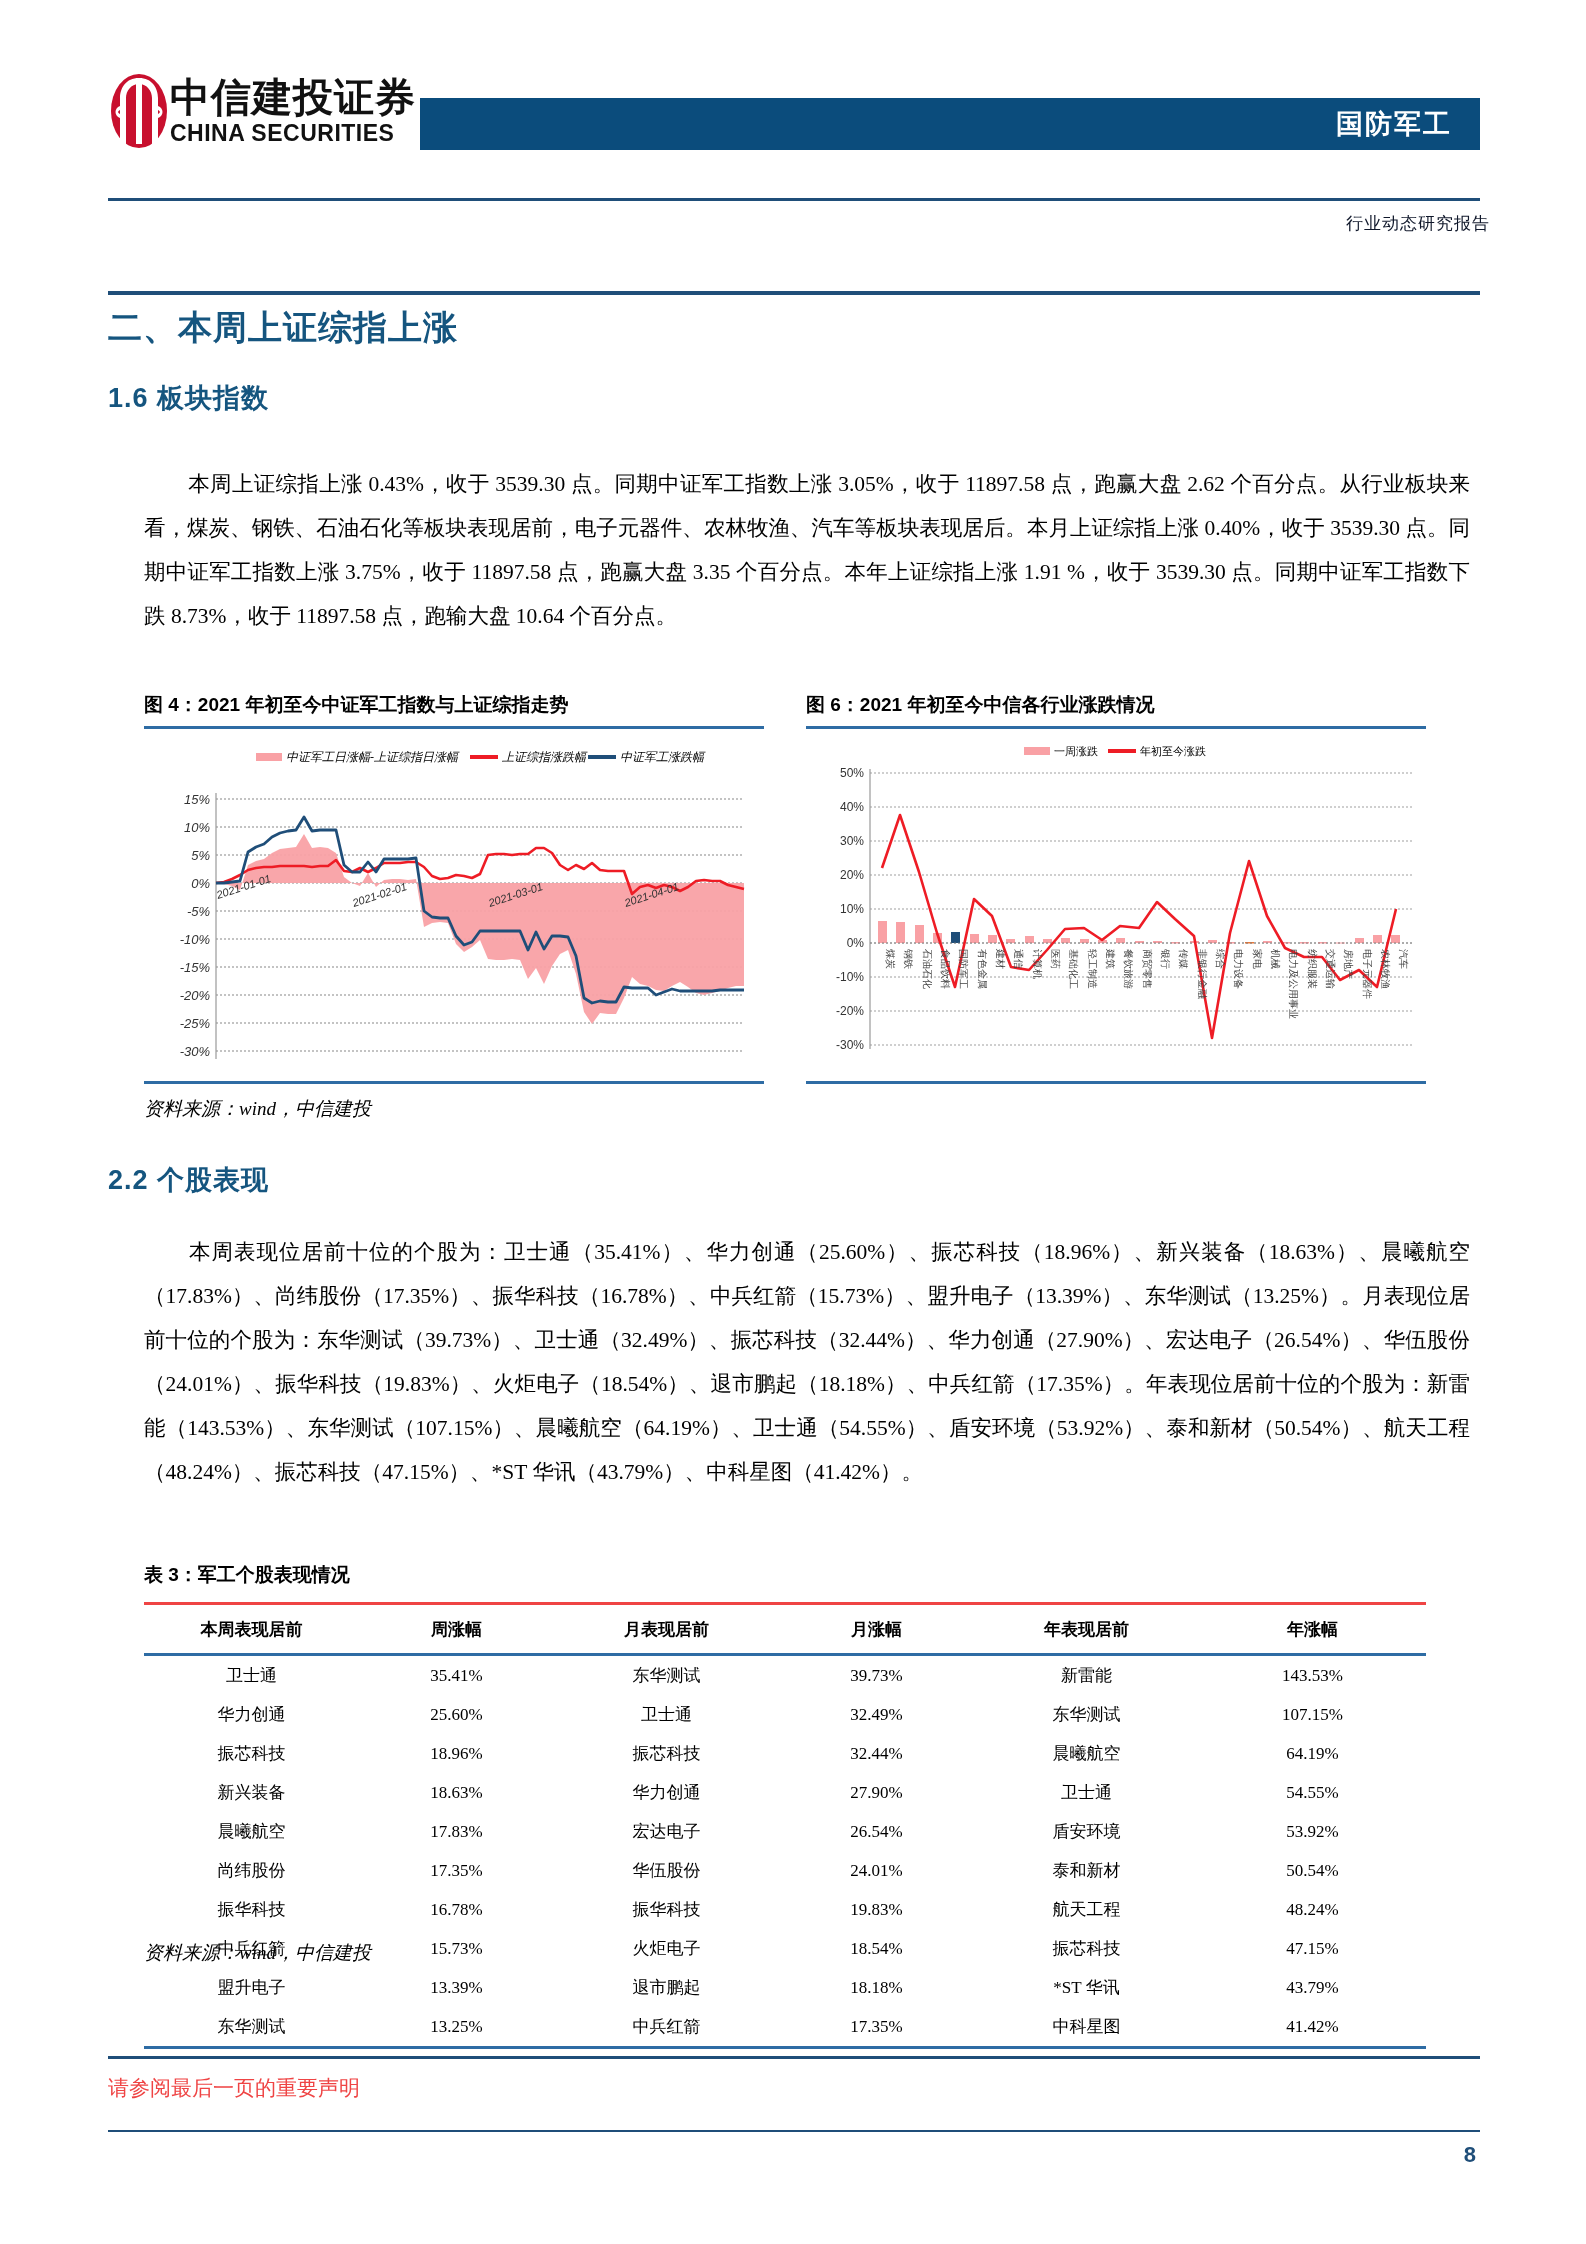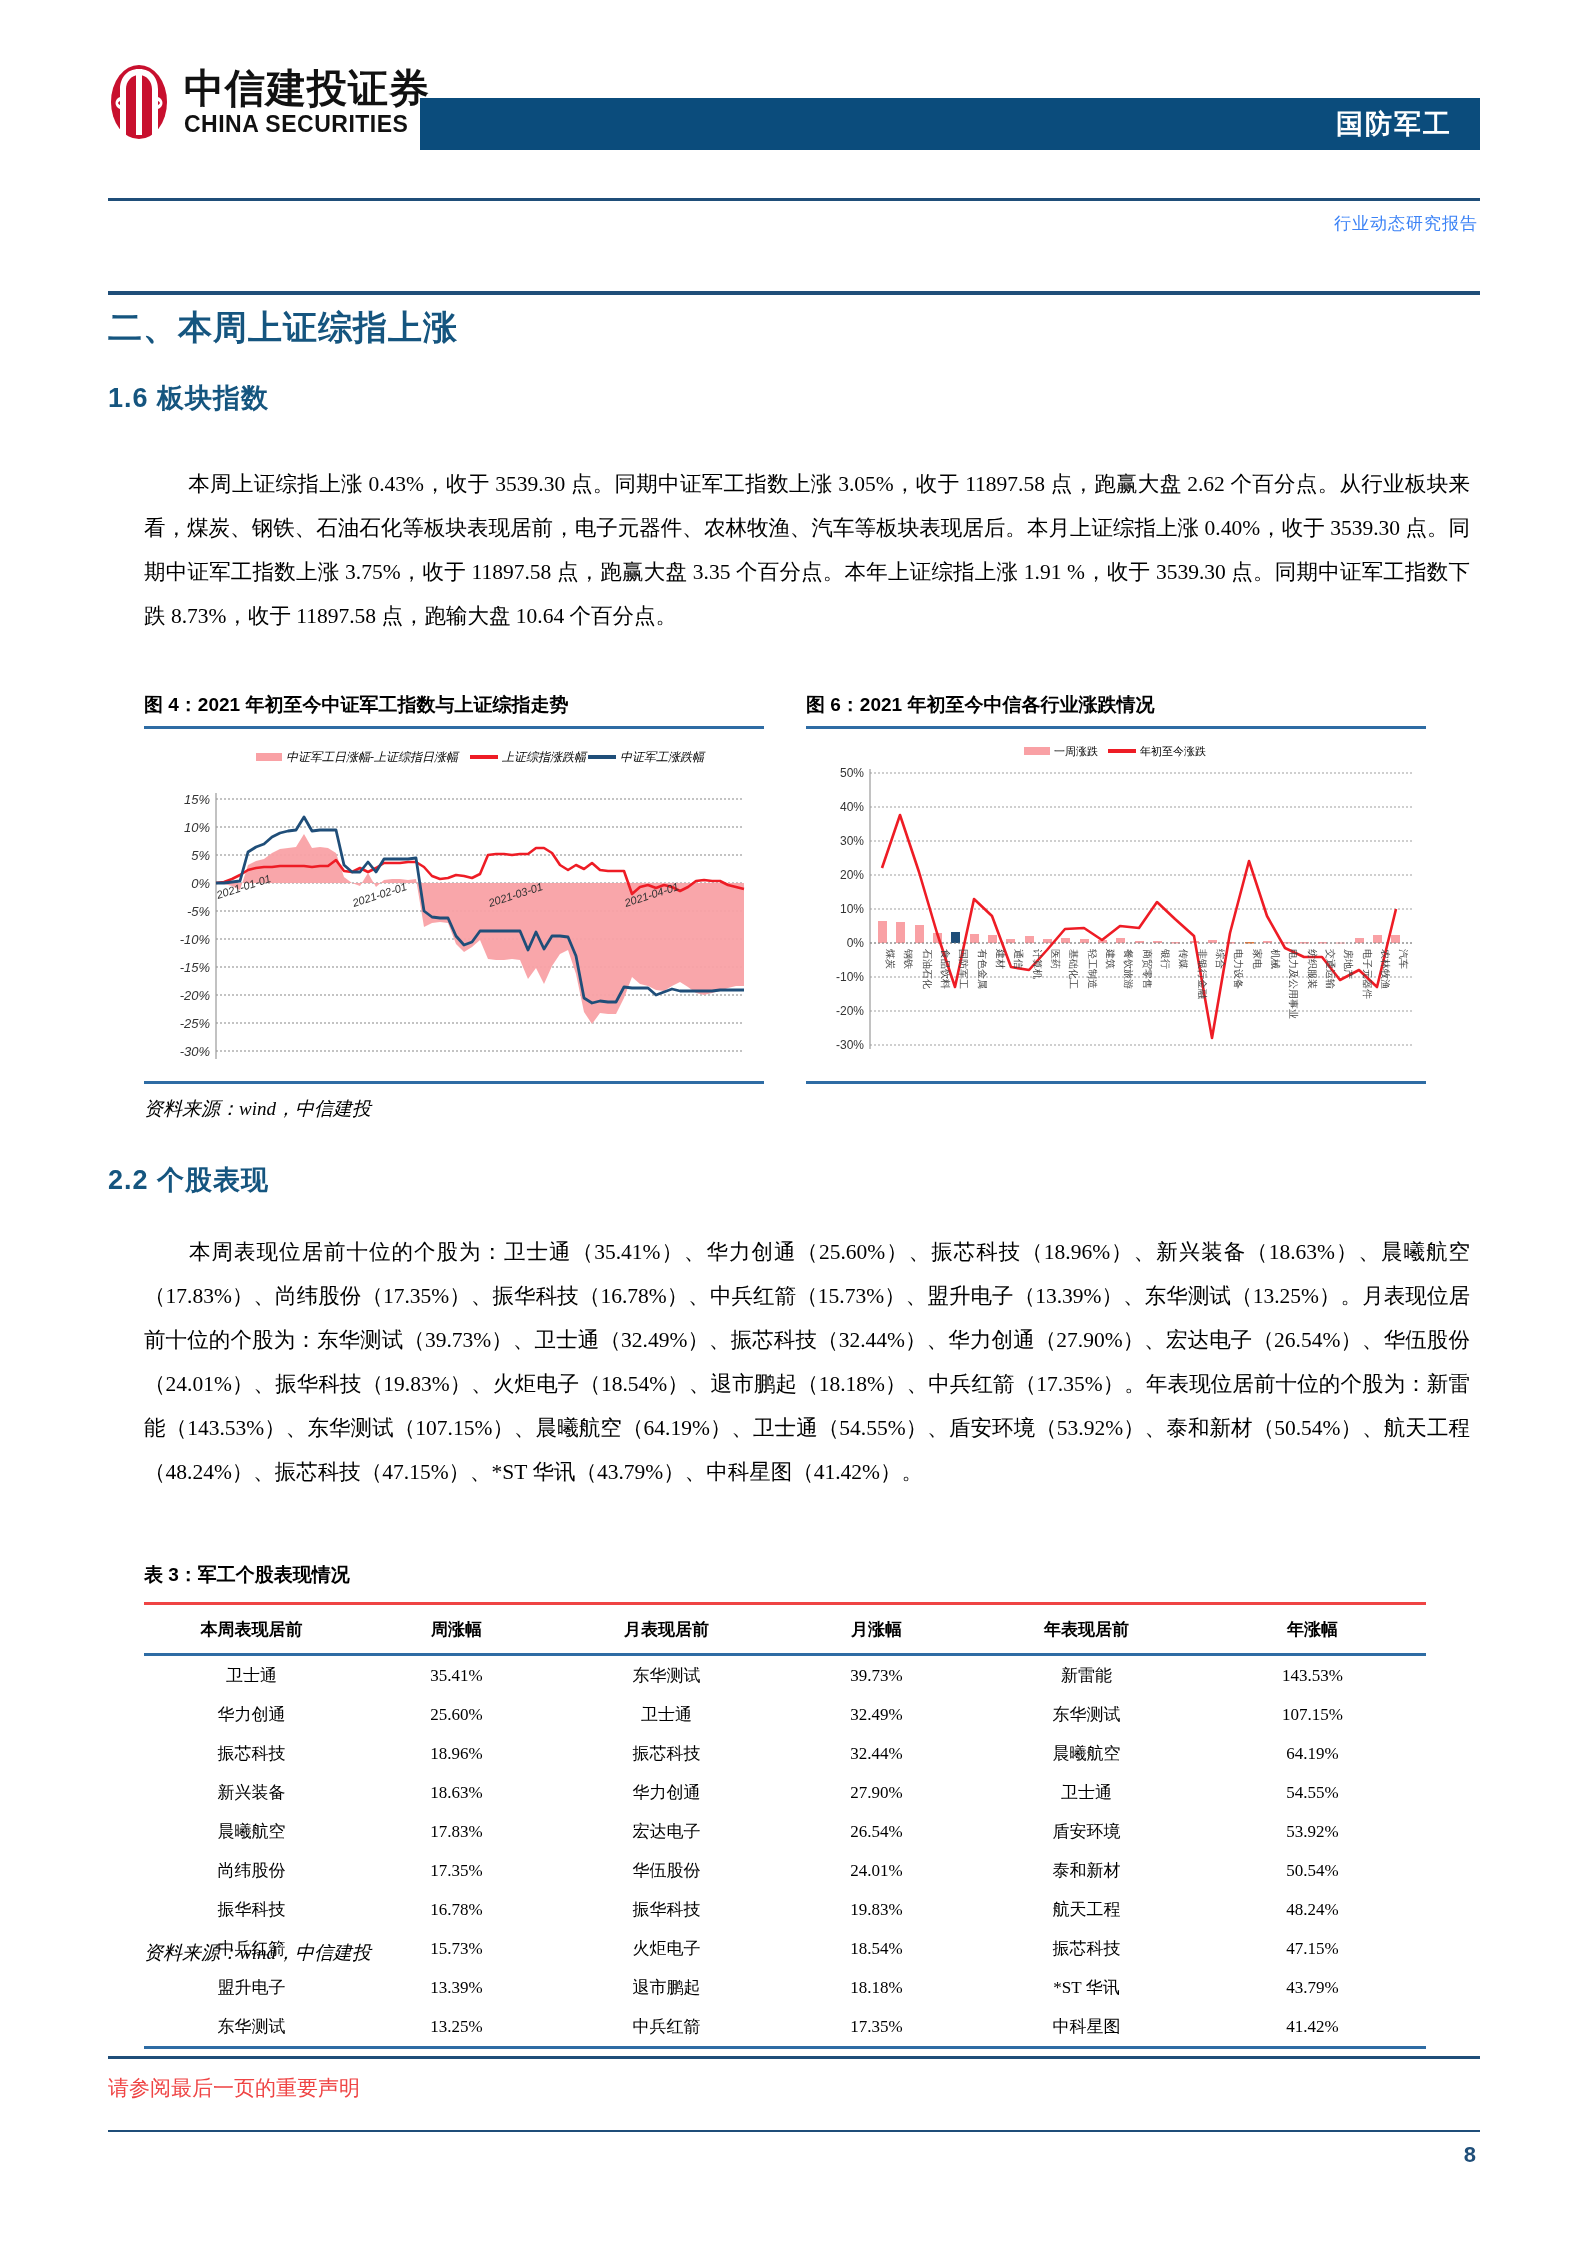--- a/index.html
+++ b/index.html
@@ -9,22 +9,22 @@
     font-family: "Liberation Serif", "DejaVu Serif", serif;
     color: #000;
     position: relative;
     overflow: hidden;
   }
   .page { width: 1586px; height: 2244px; position: relative; }
 
   
   .header { position: relative; height: 200px; }
   .logo-wrap {
-    position: absolute; left: 108px; top: 63px;
-    display: flex; align-items: center; gap: 14px; justify-content: space-between;
+    position: absolute; left: 108px; top: 72px;
+    display: flex; align-items: center;  justify-content: space-between;
   }
   .logo-mark { width: 62px; height: 78px; position: relative; }
   .logo-text { display: flex; flex-direction: column; line-height: 1; }
   .logo-cn {
     font-family: "Liberation Sans", sans-serif;
     font-weight: bold; font-size: 40px; letter-spacing: 1px; color: #111;
   }
   .logo-en {
     font-family: "Liberation Sans", sans-serif;
     font-weight: bold; font-size: 23px; letter-spacing: 0.5px; color: #111;
@@ -39,22 +39,22 @@
     position: absolute; right: 28px; top: 50%;
     transform: translateY(-50%);
     color: #fff; font-family: "Liberation Sans", sans-serif;
     font-weight: bold; font-size: 27px; letter-spacing: 2px;
   }
   .header-rule {
     position: absolute; left: 108px; top: 198px;
     width: 1372px; height: 3px; background: #1f4e79;
   }
   .header-sub {
-    position: absolute; right: 108px; top: 212px;
-    color: #3b82f6; font-family: "Liberation Sans", sans-serif;
+    position: absolute; right: 96px; top: 212px;
+    color: #0f172a; font-family: "Liberation Sans", sans-serif;
     font-size: 17px; letter-spacing: 1px; margin-left: 30px;
   }
 
   
   .h1-rule {
     position: absolute; left: 108px; top: 291px;
     width: 1372px; height: 4px; background: #1f4e79;
   }
   .h1 {
     position: absolute; left: 108px; top: 305px;

